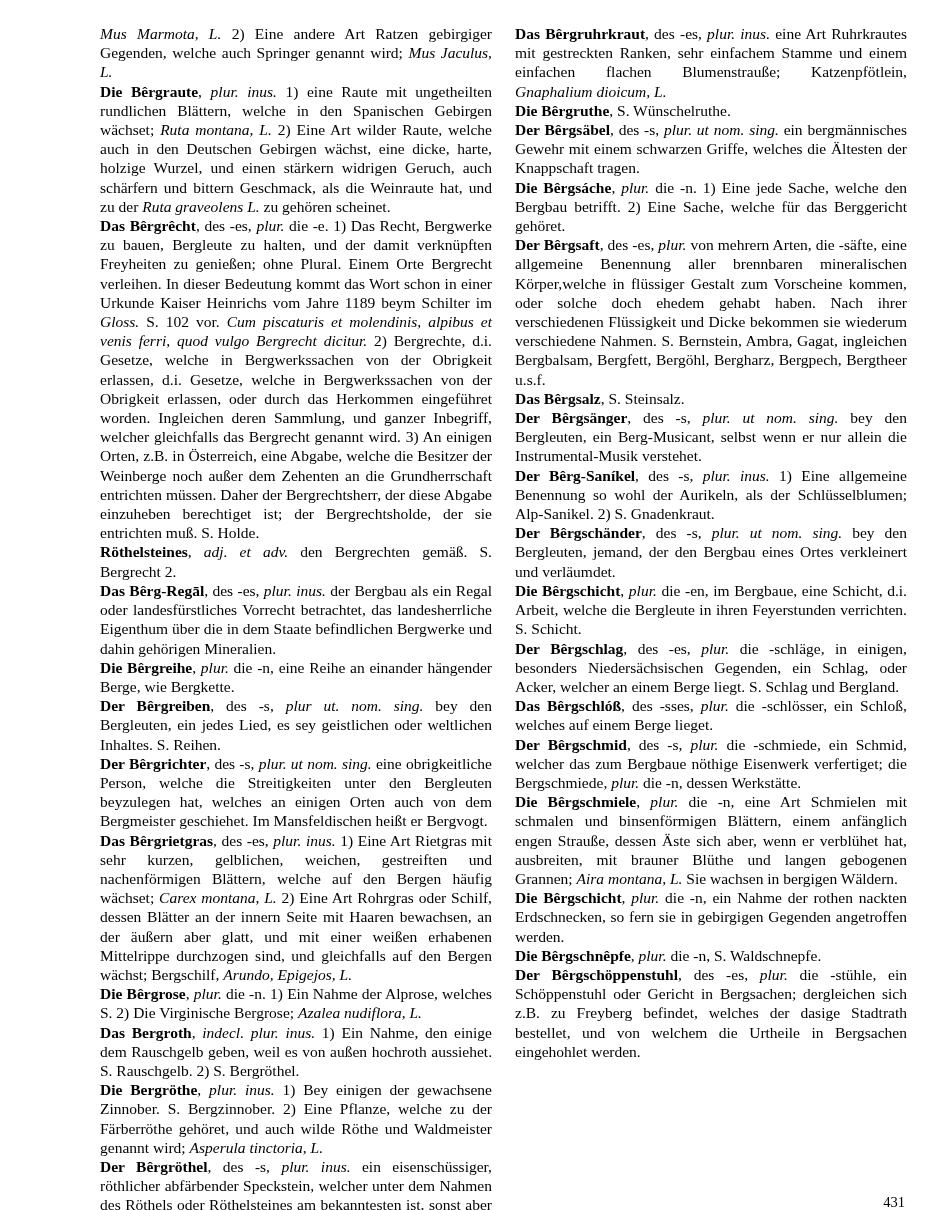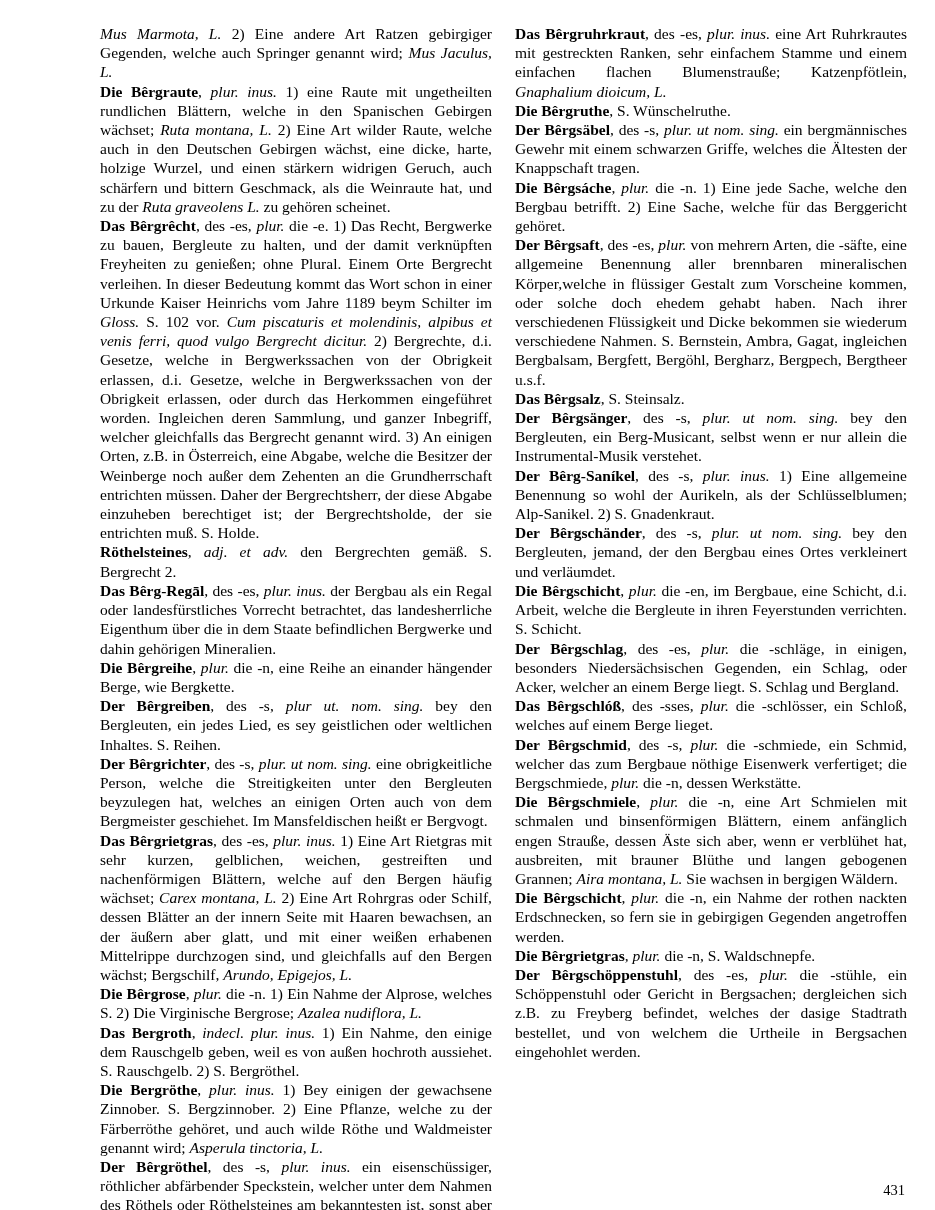--- a/index.html
+++ b/index.html
@@ -28,21 +28,21 @@
   .column-right { left: 515px; }
   .entry {
     margin: 0;
     padding: 0;
   }
   .seg-b { font-weight: bold; }
   .seg-i { font-style: italic; }
   .page-number {
     position: absolute;
     right: 30px;
-    bottom: 12px;
+    bottom: 0;
     font-size: 14.5px;
     line-height: 16px;
   }
 </style>
 </head>
 <body>
 
 <div class="page">
   <div class="column column-left" id="col-left">
       <p class="entry"><span class="seg-i">Mus Marmota, L.</span><span class="seg-r"> 2) Eine andere Art Ratzen gebirgiger Gegenden, welche auch Springer genannt wird; </span><span class="seg-i">Mus Jaculus, L.</span></p>
@@ -68,17 +68,17 @@
       <p class="entry"><span class="seg-b">Das Bêrgsalz</span><span class="seg-r">, S. Steinsalz.</span></p>
       <p class="entry"><span class="seg-b">Der Bêrgsänger</span><span class="seg-r">, des -s, </span><span class="seg-i">plur. ut nom. sing.</span><span class="seg-r"> bey den Bergleuten, ein Berg-Musicant, selbst wenn er nur allein die Instrumental-Musik verstehet.</span></p>
       <p class="entry"><span class="seg-b">Der Bêrg-Saníkel</span><span class="seg-r">, des -s, </span><span class="seg-i">plur. inus.</span><span class="seg-r"> 1) Eine allgemeine Benennung so wohl der Aurikeln, als der Schlüsselblumen; Alp-Sanikel. 2) S. Gnadenkraut.</span></p>
       <p class="entry"><span class="seg-b">Der Bêrgschänder</span><span class="seg-r">, des -s, </span><span class="seg-i">plur. ut nom. sing.</span><span class="seg-r"> bey den Bergleuten, jemand, der den Bergbau eines Ortes verkleinert und verläumdet.</span></p>
       <p class="entry"><span class="seg-b">Die Bêrgschicht</span><span class="seg-r">, </span><span class="seg-i">plur.</span><span class="seg-r"> die -en, im Bergbaue, eine Schicht, d.i. Arbeit, welche die Bergleute in ihren Feyerstunden verrichten. S. Schicht.</span></p>
       <p class="entry"><span class="seg-b">Der Bêrgschlag</span><span class="seg-r">, des -es, </span><span class="seg-i">plur.</span><span class="seg-r"> die -schläge, in einigen, besonders Niedersächsischen Gegenden, ein Schlag, oder Acker, welcher an einem Berge liegt. S. Schlag und Bergland.</span></p>
       <p class="entry"><span class="seg-b">Das Bêrgschlóß</span><span class="seg-r">, des -sses, </span><span class="seg-i">plur.</span><span class="seg-r"> die -schlösser, ein Schloß, welches auf einem Berge lieget.</span></p>
       <p class="entry"><span class="seg-b">Der Bêrgschmid</span><span class="seg-r">, des -s, </span><span class="seg-i">plur.</span><span class="seg-r"> die -schmiede, ein Schmid, welcher das zum Bergbaue nöthige Eisenwerk verfertiget; die Bergschmiede, </span><span class="seg-i">plur.</span><span class="seg-r"> die -n, dessen Werkstätte.</span></p>
       <p class="entry"><span class="seg-b">Die Bêrgschmiele</span><span class="seg-r">, </span><span class="seg-i">plur.</span><span class="seg-r"> die -n, eine Art Schmielen mit schmalen und binsenförmigen Blättern, einem anfänglich engen Strauße, dessen Äste sich aber, wenn er verblühet hat, ausbreiten, mit brauner Blüthe und langen gebogenen Grannen; </span><span class="seg-i">Aira montana, L.</span><span class="seg-r"> Sie wachsen in bergigen Wäldern.</span></p>
       <p class="entry"><span class="seg-b">Die Bêrgschicht</span><span class="seg-r">, </span><span class="seg-i">plur.</span><span class="seg-r"> die -n, ein Nahme der rothen nackten Erdschnecken, so fern sie in gebirgigen Gegenden angetroffen werden.</span></p>
-      <p class="entry"><span class="seg-b">Die Bêrgrietgras</span><span class="seg-r">, </span><span class="seg-i">plur.</span><span class="seg-r"> die -n, S. Waldschnepfe.</span></p>
+      <p class="entry"><span class="seg-b">Die Bêrgschnêpfe</span><span class="seg-r">, </span><span class="seg-i">plur.</span><span class="seg-r"> die -n, S. Waldschnepfe.</span></p>
       <p class="entry"><span class="seg-b">Der Bêrgschöppenstuhl</span><span class="seg-r">, des -es, </span><span class="seg-i">plur.</span><span class="seg-r"> die -stühle, ein Schöppenstuhl oder Gericht in Bergsachen; dergleichen sich z.B. zu Freyberg befindet, welches der dasige Stadtrath bestellet, und von welchem die Urtheile in Bergsachen eingehohlet werden.</span></p>
     </div>
   <div class="page-number">431</div>
 </div>
 
 </body></html>

